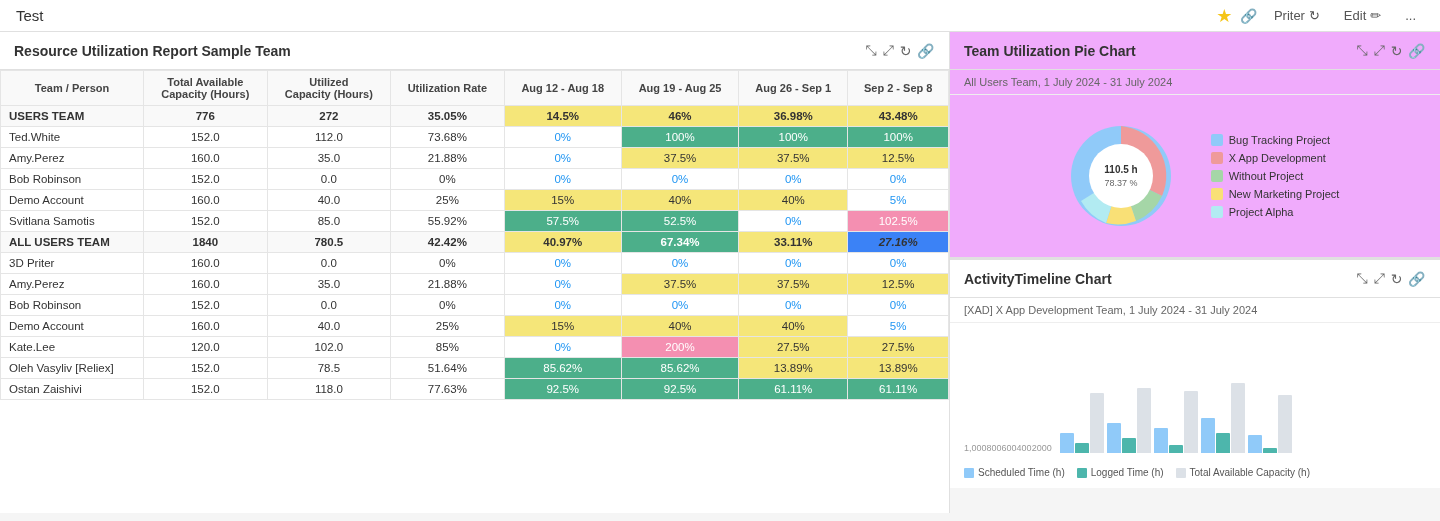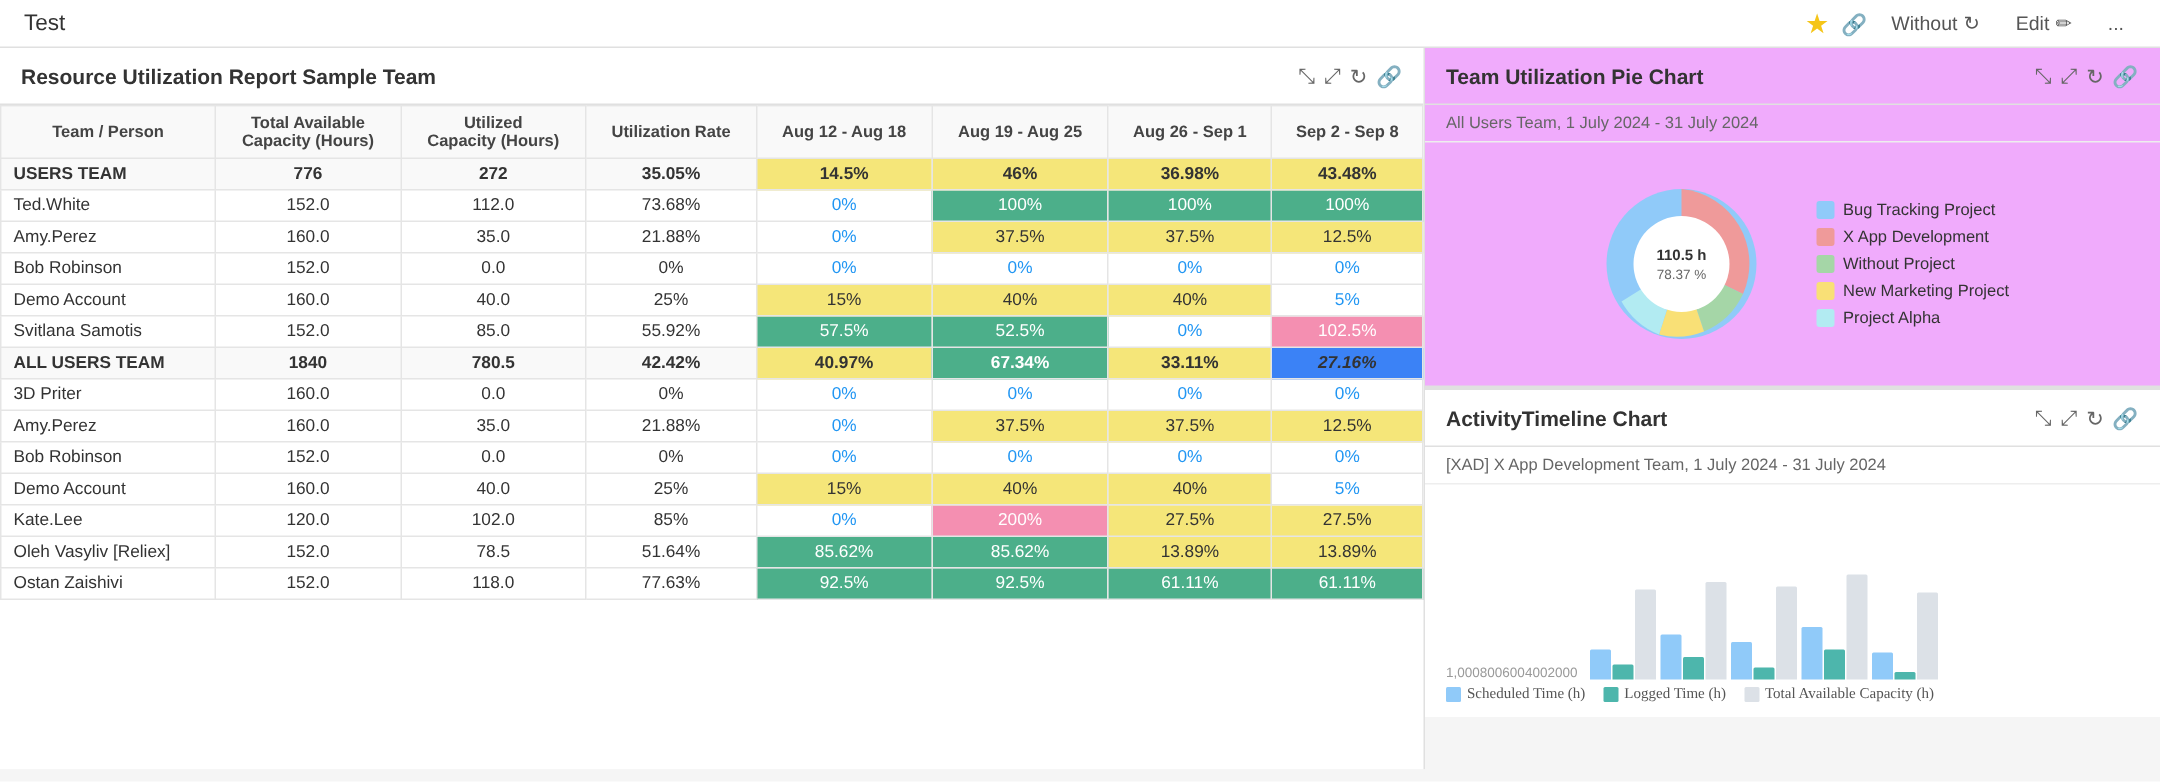--- a/index.html
+++ b/index.html
@@ -62,34 +62,34 @@
     
     .bar-area { padding: 10px 14px; }
     .y-axis { display: flex; flex-direction: row; justify-content: space-between; align-items: flex-end; font-size: 9px; color: #999; height: 120px; padding-right: 4px; }
     .chart-container { display: flex; align-items: flex-end; gap: 3px; height: 120px; flex: 1; }
     .bar-group { display: flex; align-items: flex-end; gap: 1px; }
     .bar { width: 14px; border-radius: 1px 1px 0 0; }
     .bar-scheduled { background: #90caf9; }
     .bar-logged { background: #4db6ac; }
     .bar-capacity { background: #dce1e7; }
     
-    .chart-legend { display: flex; gap: 12px; font-size: 10px; color: #555; margin-top: 4px; font-family: Liberation Serif, serif; }
+    .chart-legend { display: flex; gap: 12px; font-size: 10px; color: #555; margin-top: 14px; }
     .chart-legend-item { display: flex; align-items: center; gap: 4px; }
     .chart-legend-dot { width: 10px; height: 10px; border-radius: 1px; }
   </style>
 </head>
 <body>
 
 <div class="top-bar">
   <span class="top-bar-title">Test</span>
   <div class="top-bar-actions">
     <span style="font-size:18px;color:#f5c518;cursor:pointer;">★</span>
     <span style="font-size:14px;color:#666;cursor:pointer;">🔗</span>
     <button class="btn-refresh">
-      <span>Without</span> ↻
+      <span>Priter</span> ↻
     </button>
     <button>
       <span>Edit</span> ✏
     </button>
     <button>
       <span>...</span>
     </button>
   </div>
 </div>
 

